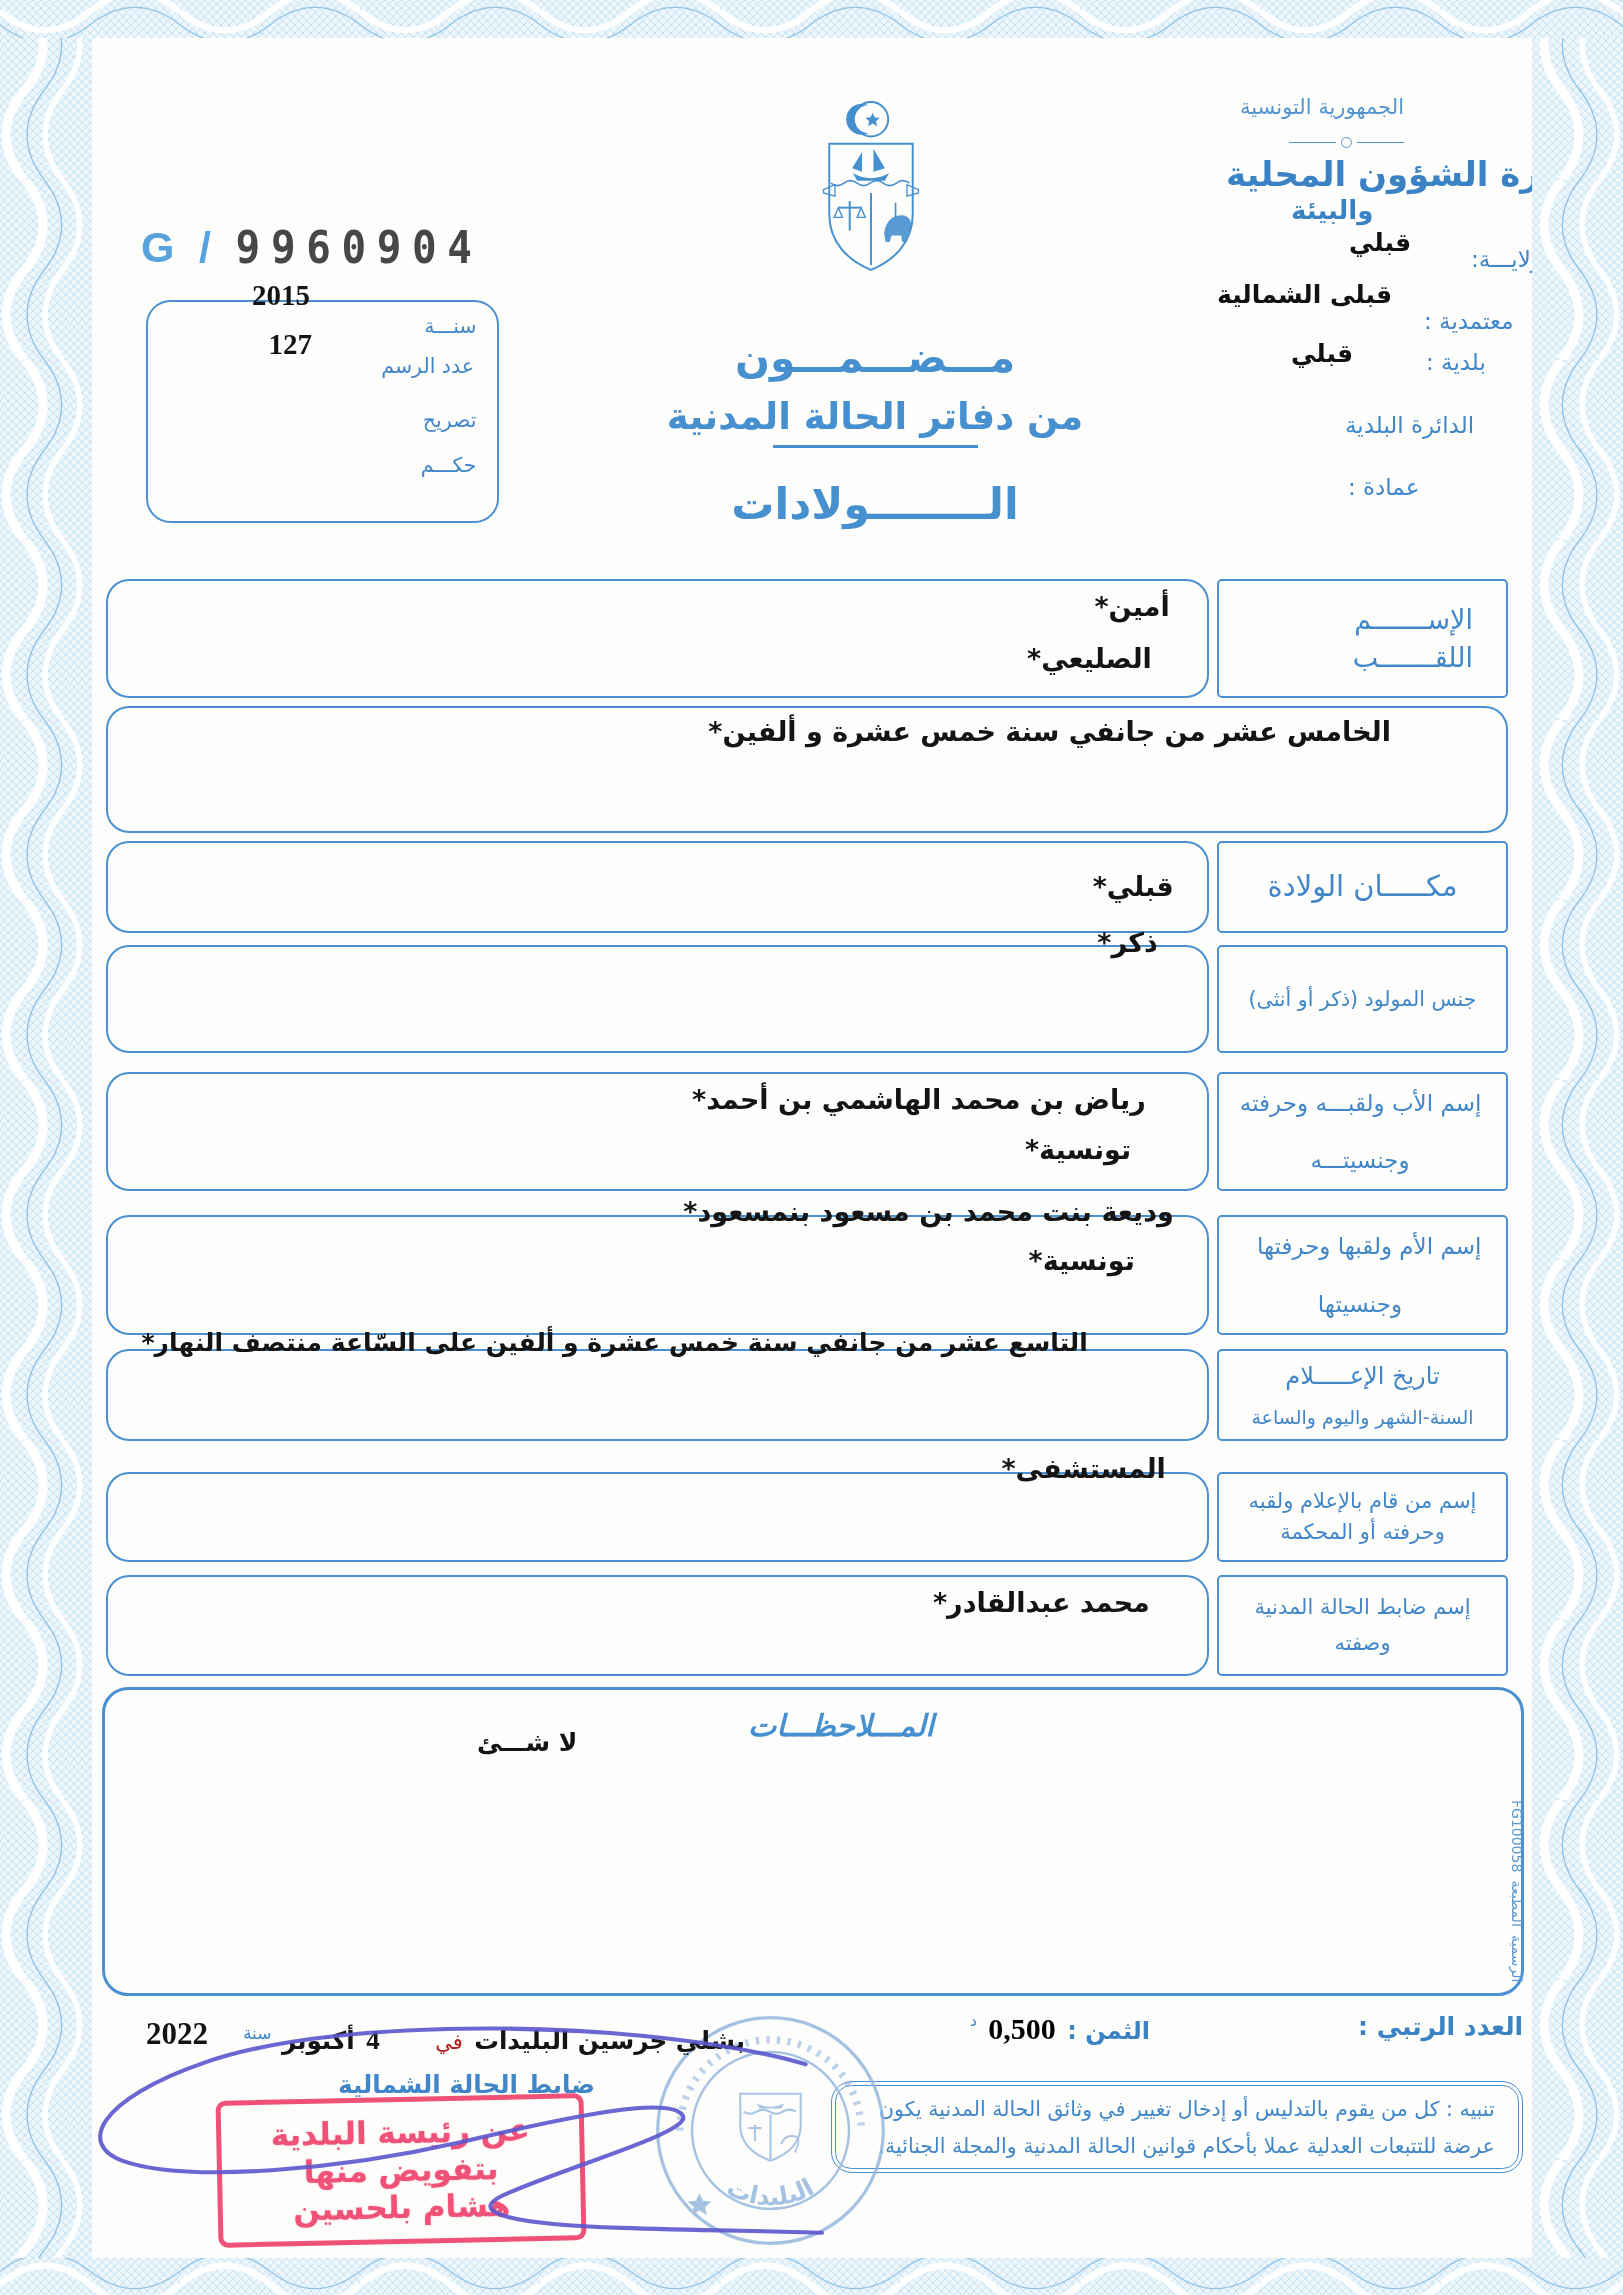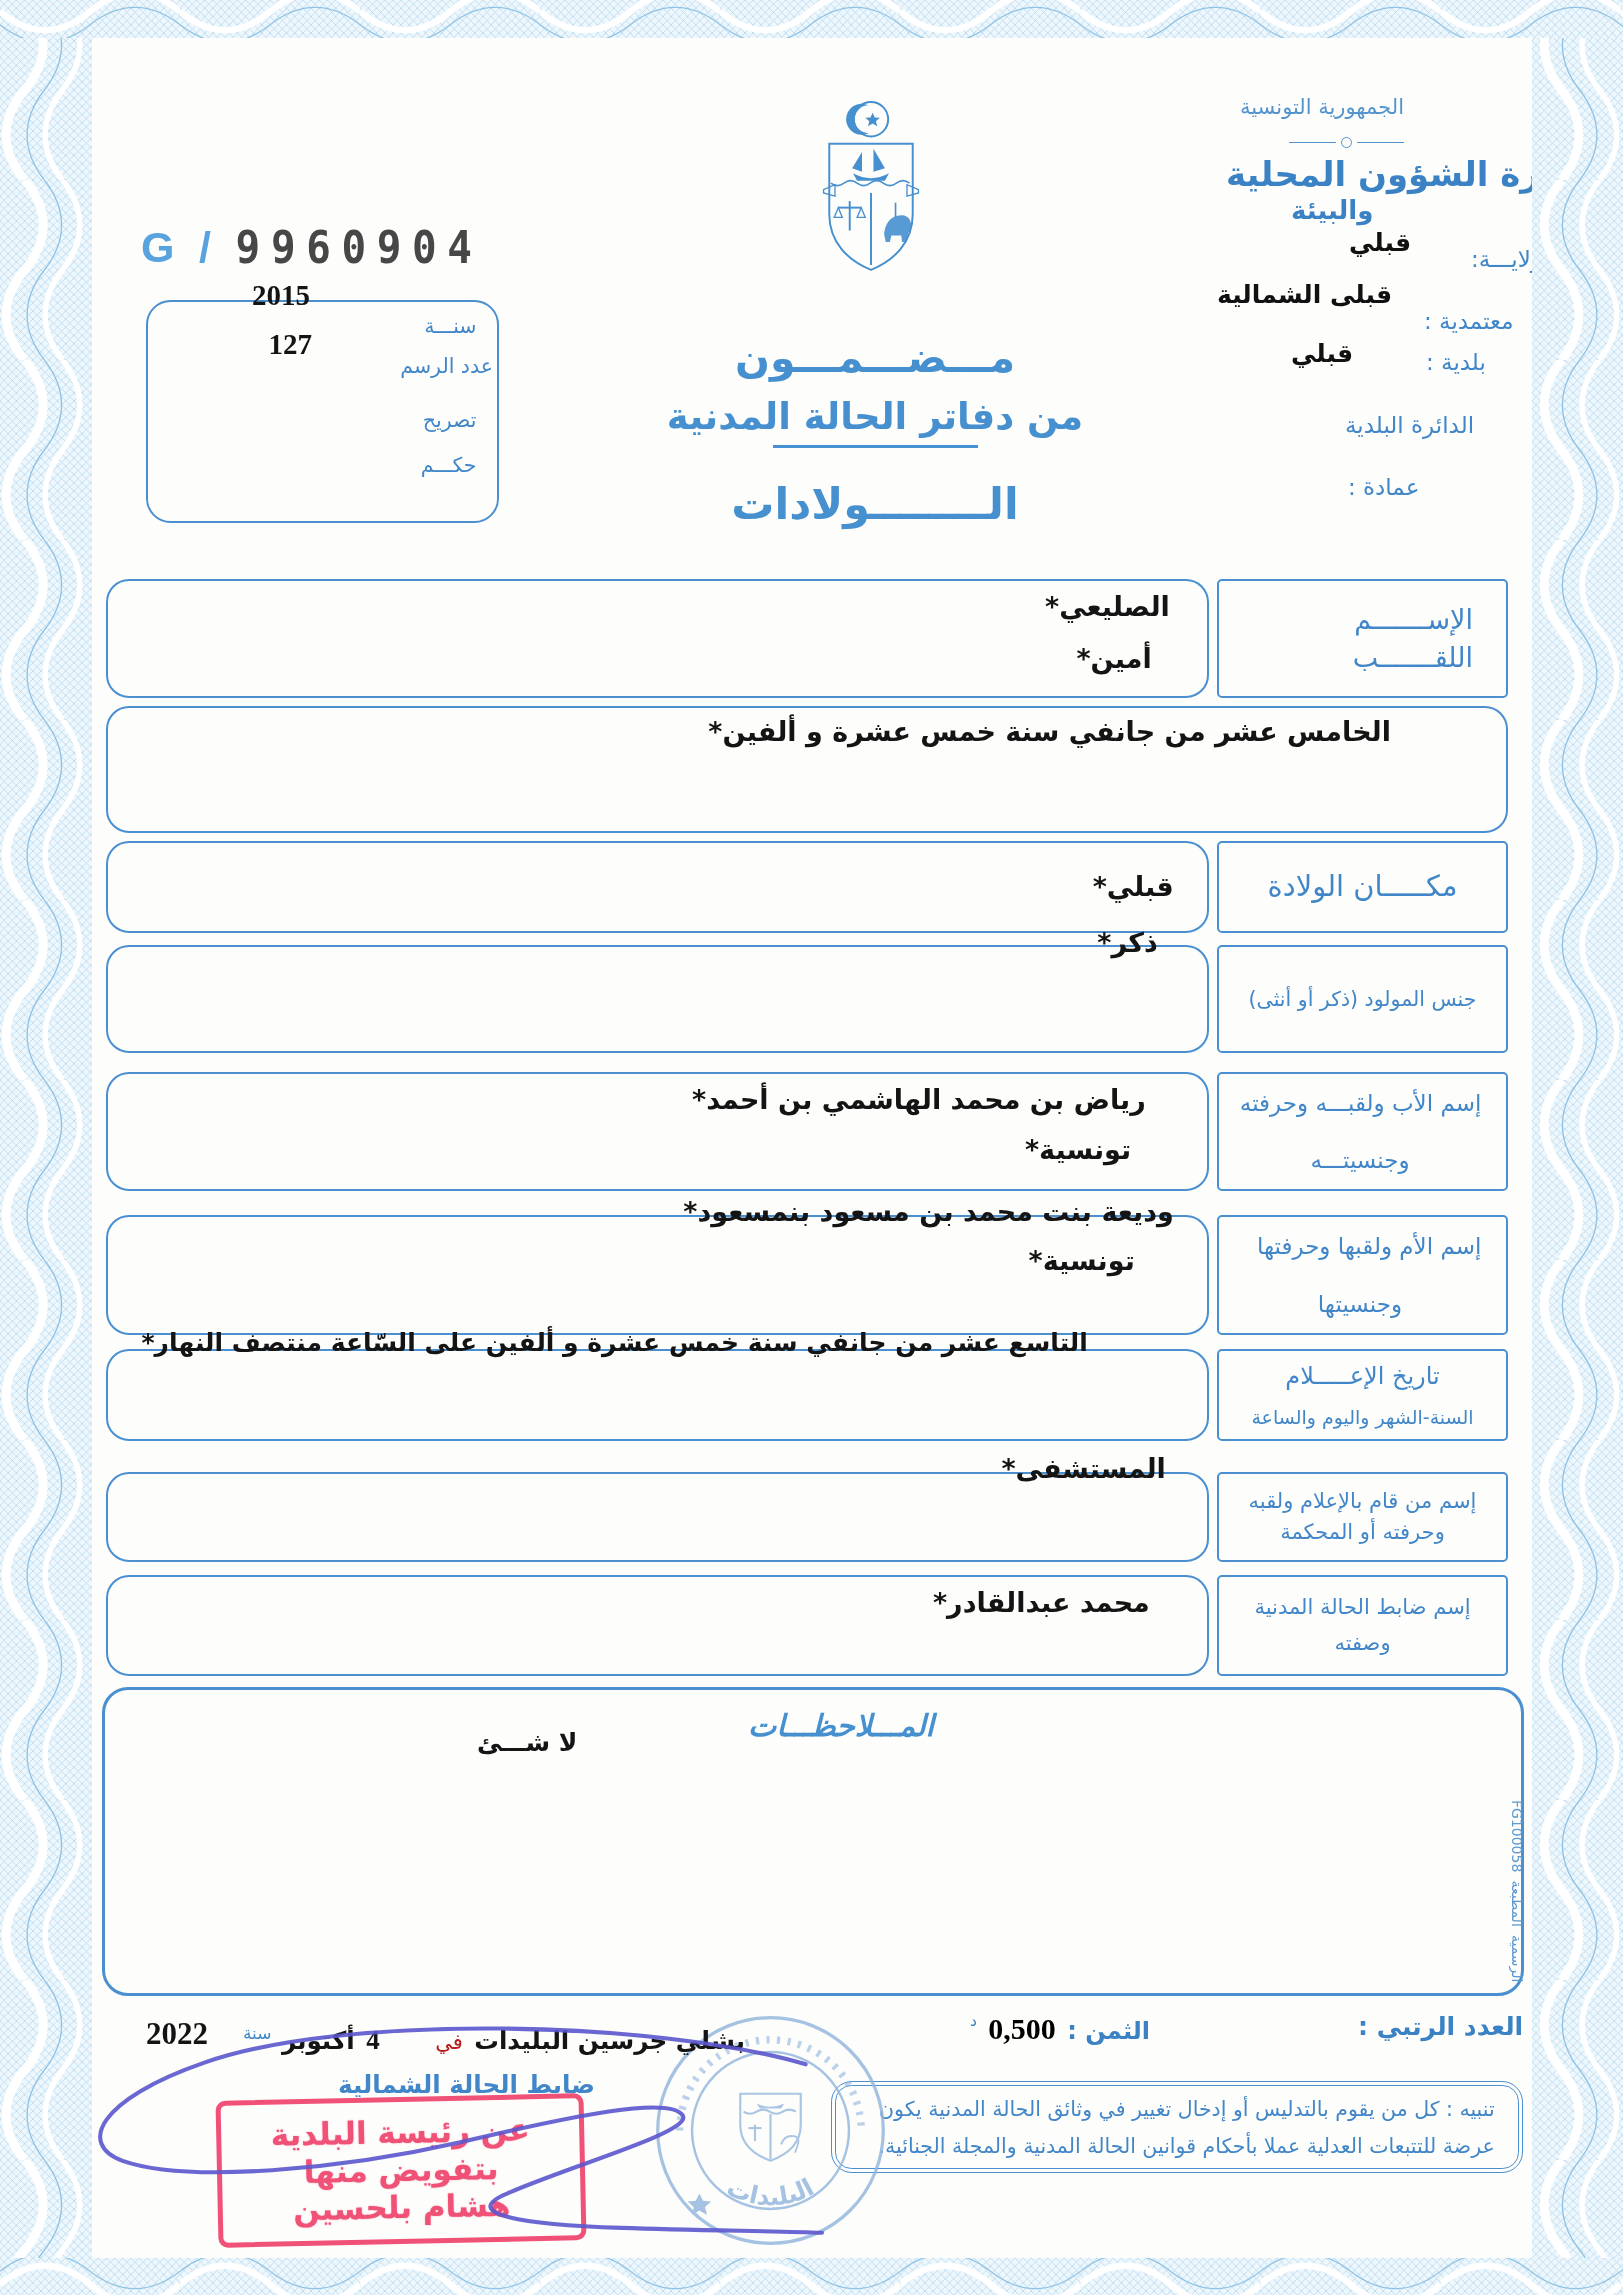--- a/index.html
+++ b/index.html
@@ -198,21 +198,21 @@
 
   <div class="abs serial">
     <span class="g">G</span>
     <span class="g">/</span>
     <span class="n">9960904</span>
   </div>
 
   <div class="abs record-box">
     <div class="lbl" style="right:20.5px;top:11.5px">سنـــة</div>
     <div class="val num" style="right:187px;top:-23px">2015</div>
-    <div class="lbl" style="right:4px;top:52px">عدد الرسم</div>
+    <div class="lbl" style="right:23px;top:52px">عدد الرسم</div>
     <div class="val num" style="right:185px;top:26px">127</div>
     <div class="lbl" style="right:20.5px;top:106px">تصريح</div>
     <div class="lbl" style="right:20.5px;top:151px">حكـــم</div>
   </div>
 
   <svg class="abs emblem" width="108" height="180" viewBox="0 0 132 220">
     <g fill="none" stroke="#4690cf" stroke-width="2.4">
       <circle cx="66" cy="26" r="21"></circle>
       <path d="M55 9 a19 19 0 1 0 0 34 a15 15 0 1 1 0 -34" fill="#4690cf" stroke="none" transform="translate(8,0)"></path>
       <path d="M66 16 l3.2 7 7.6.6 -5.8 5 1.8 7.4 -6.8-4 -6.8 4 1.8-7.4 -5.8-5 7.6-.6 z" fill="#4690cf" stroke="none" transform="translate(4,0) scale(0.82) translate(12,6)"></path>
@@ -255,22 +255,22 @@
     <div class="title-l3 rtl">الــــــــولادات</div>
   </div>
 
   <div class="abs form-table">
     <div class="trow">
       <div class="label-cell">
           <div class="lbl-line">الإســـــــم</div>
           <div class="lbl-line">اللقـــــــب</div>
         </div>
       <div class="value-cell">
+          <div class="val-line">أمين*</div>
           <div class="val-line">الصليعي*</div>
-          <div class="val-line">أمين*</div>
         </div>
     </div>
 
     <div class="trow">
       <div class="value-cell">
           <div class="val-line">الخامس عشر من جانفي سنة خمس عشرة و ألفين*</div>
         </div>
     </div>
 
     <div class="trow">

